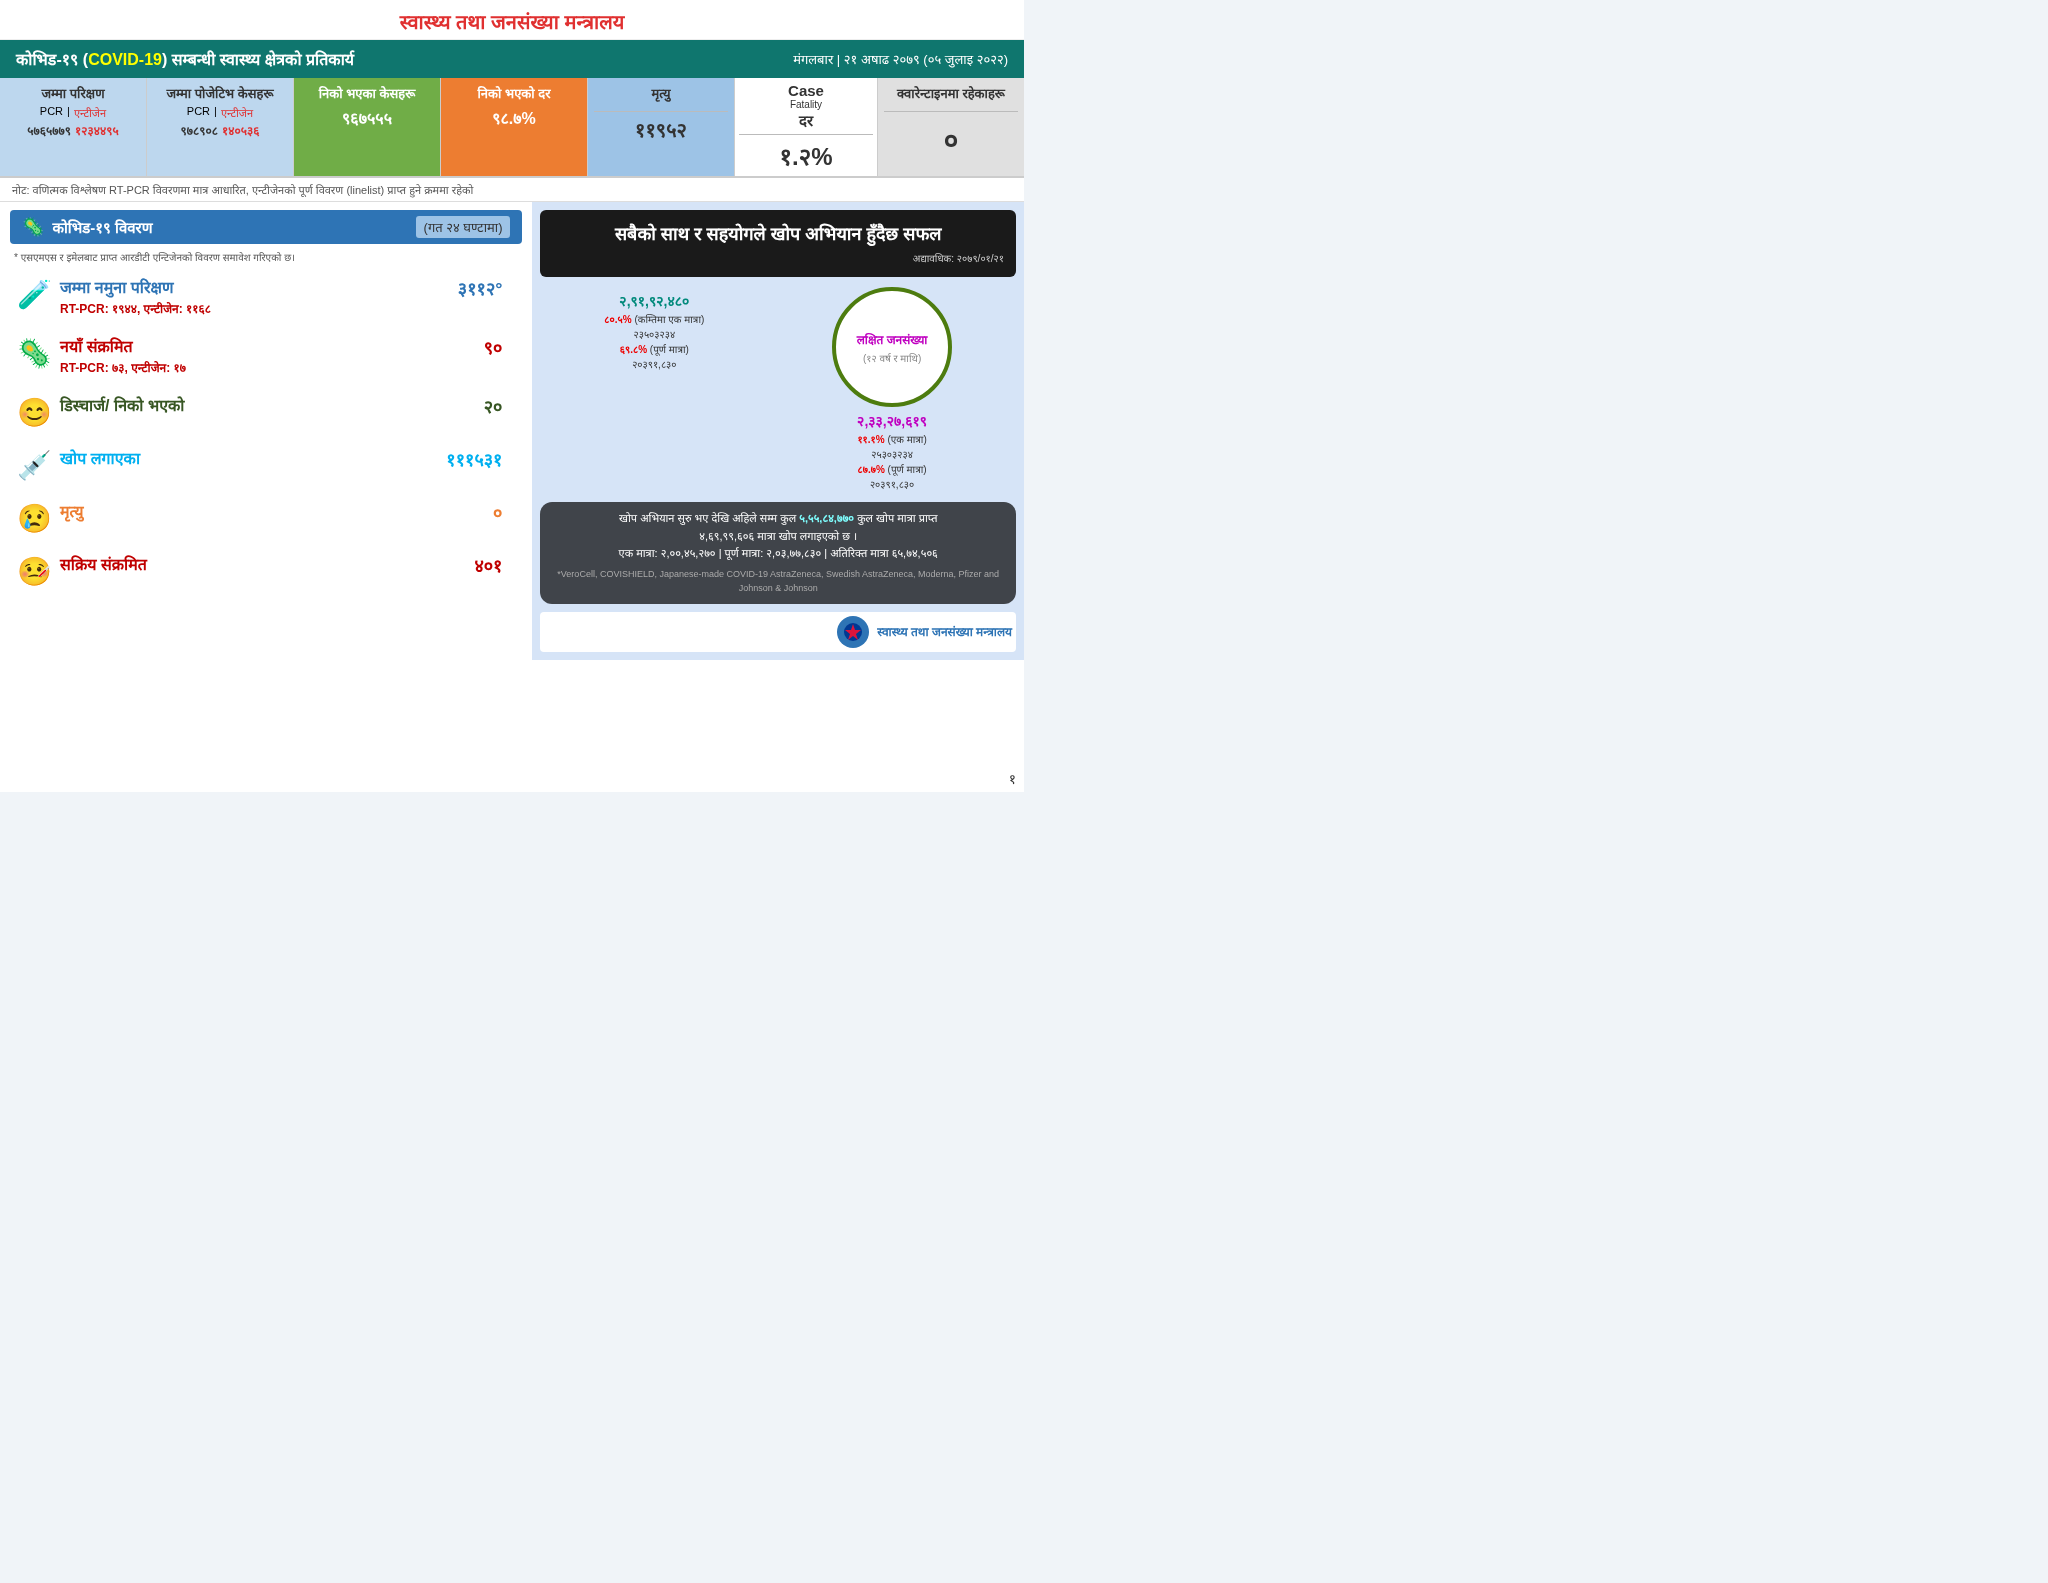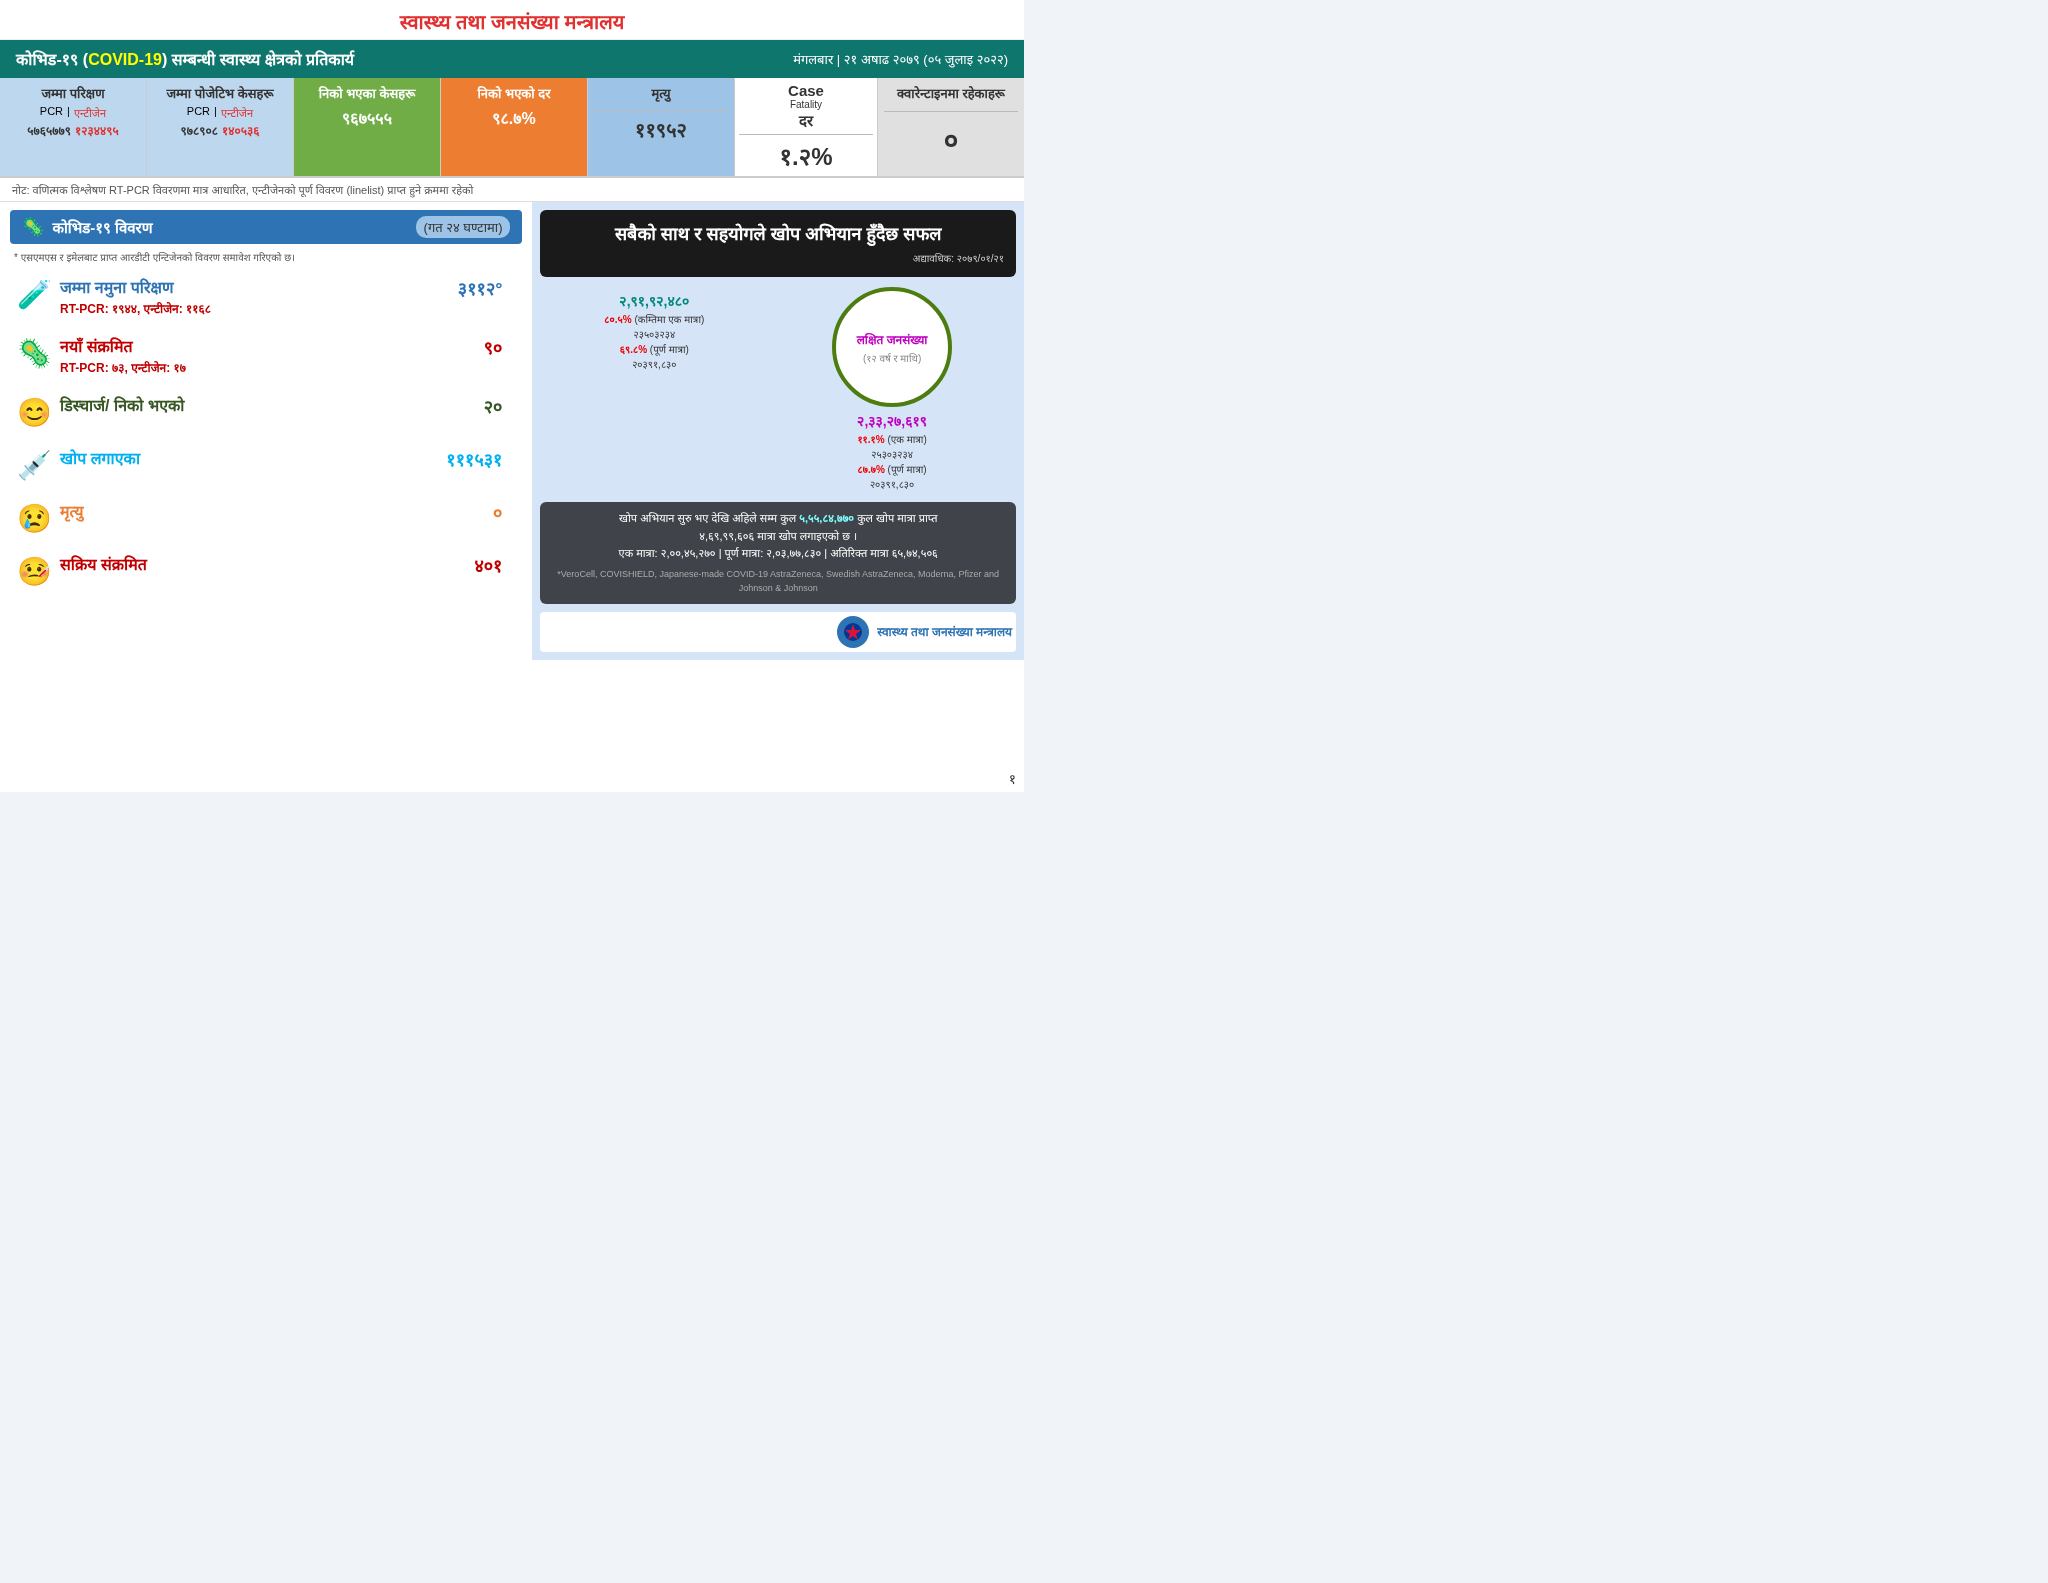--- a/index.html
+++ b/index.html
@@ -147,21 +147,21 @@
     }
     .section-header-title {
       font-size: 15px;
       font-weight: bold;
     }
     .section-header-sub {
       font-size: 13px;
       background: #9dc3e6;
       color: #333;
       padding: 2px 8px;
-      border-radius: 10px;
+      border-radius: 3px;
     }
 
     .sub-note {
       font-size: 10px;
       color: #555;
       margin-bottom: 8px;
       padding-left: 4px;
     }
 
     .stat-item {
@@ -298,21 +298,21 @@
       font-size: 10px;
       text-align: center;
       color: #333;
       margin-top: 2px;
       line-height: 1.5;
     }
     .circle-stats .highlight { color: #e00; font-weight: bold; }
 
     .vaccine-bottom {
       background: rgba(0,0,0,0.7);
-      border-radius: 6px;
+      border-radius: 12px;
       padding: 8px 8px;
       margin-top: 8px;
     }
     .vaccine-bottom-text {
       color: #fff;
       font-size: 11px;
       line-height: 1.6;
       text-align: center;
     }
     .vaccine-bottom-highlight {

